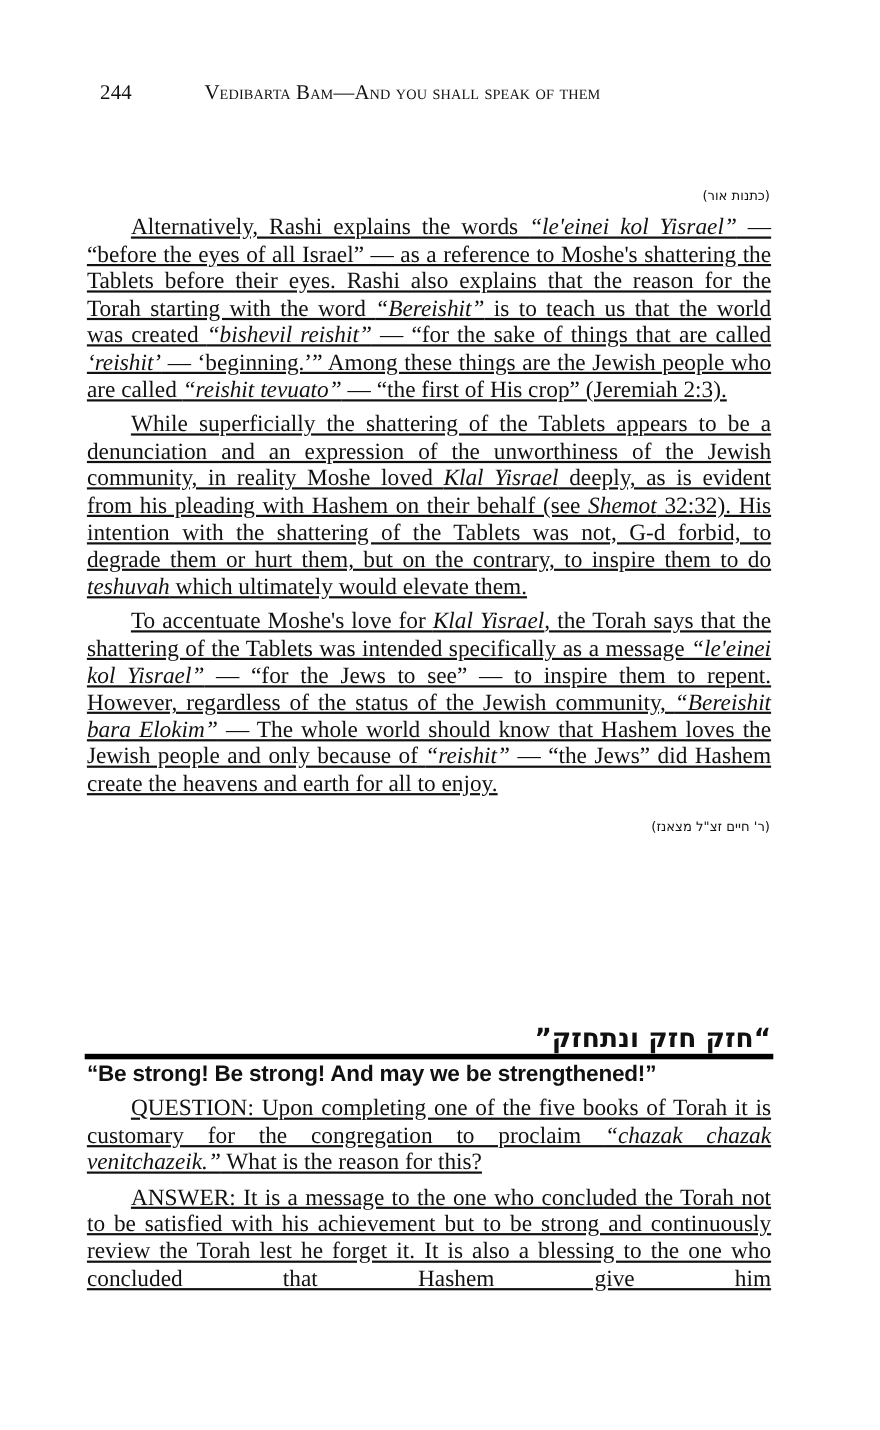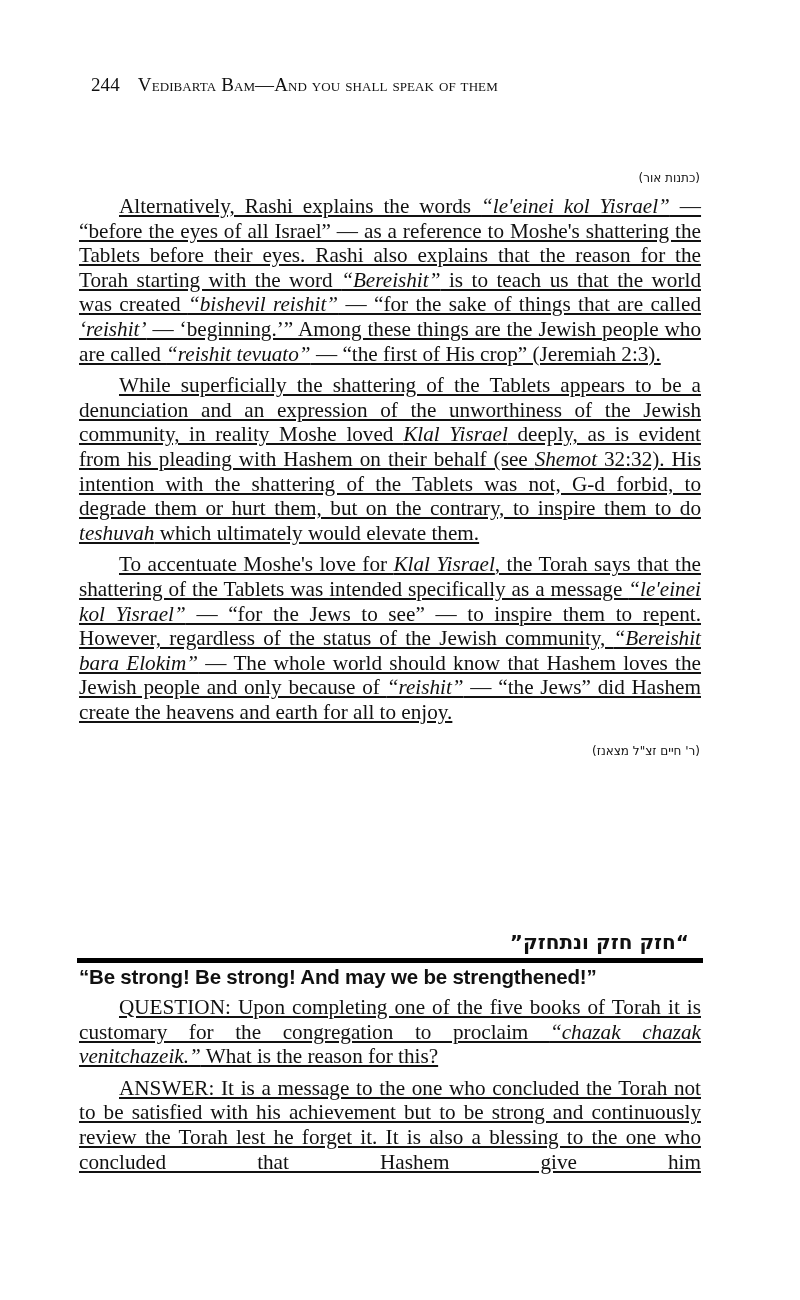--- a/index.html
+++ b/index.html
@@ -29,20 +29,21 @@
       letter-spacing: 0.1px;
       white-space: nowrap;
     }
     .running-head .folio {
       font-weight: normal;
       margin-right: 18px;
       margin-left: 12px;
     }
     .running-head .title {
       font-variant: small-caps;
+      margin-left: 48px;
     }
     .body-text {
       position: absolute;
       top: 151px;
       left: 0;
       width: 622px;
     }
     p {
       margin: 0;
       font-size: 21.2px;
@@ -64,24 +65,24 @@
       padding-right: 1px;
     }
     .source-inner {
       direction: ltr;
       unicode-bidi: embed;
       display: inline-block;
     }
     .hebrew-heading {
       position: absolute;
       top: 930px;
-      right: 12px;
+      right: 0;
       font-family: "DejaVu Sans", sans-serif;
       font-weight: bold;
-      font-size: 20px;
+      font-size: 24px;
       direction: rtl;
       white-space: nowrap;
     }
     .rule {
       position: absolute;
       top: 958px;
       left: -2px;
       width: 626px;
       height: 5px;
       background: #000000;

